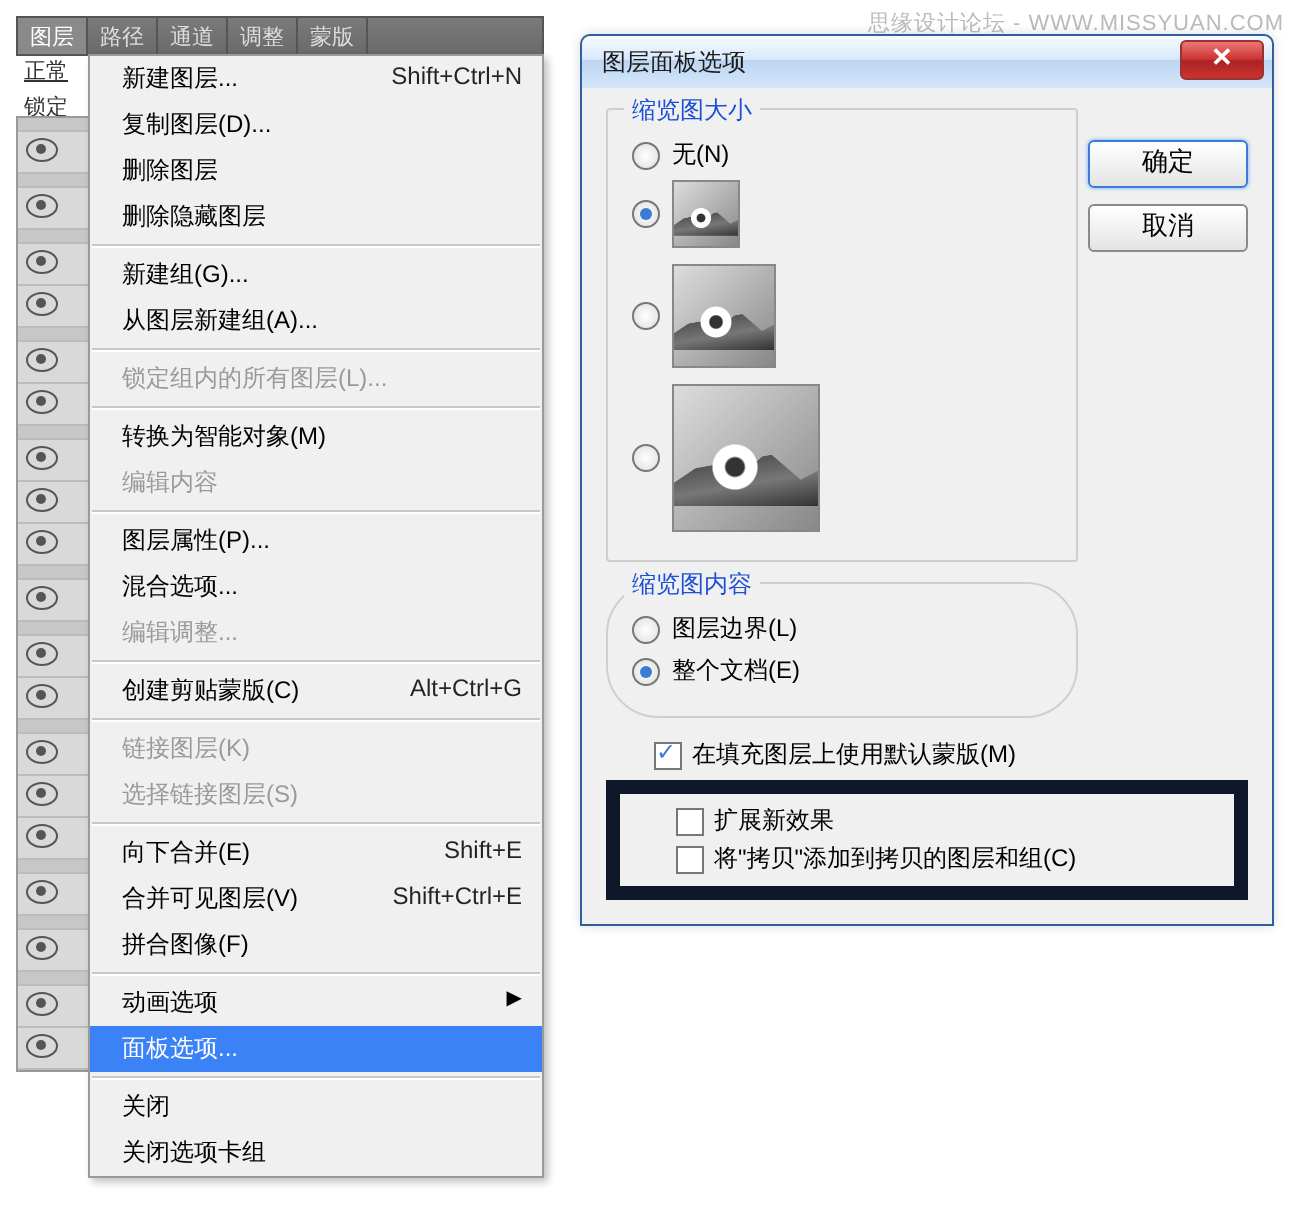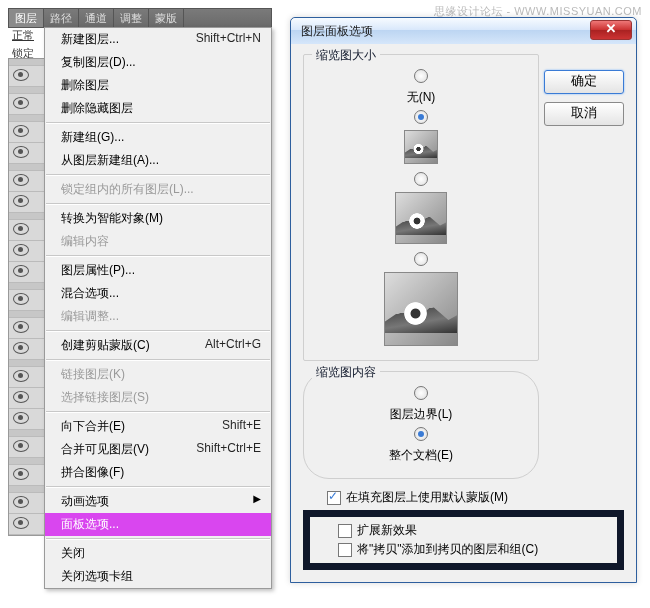--- a/index.html
+++ b/index.html
@@ -11,31 +11,31 @@
 .panel-body .row { height: 20px; border-bottom: 1px solid #bbb; position: relative; }
 .panel-body .row.gap { height: 6px; background: #c7c7c7; }
 .eye { position: absolute; left: 4px; top: 3px; width: 14px; height: 10px; }
 .eye::before { content: ""; display: block; width: 14px; height: 10px; border: 1px solid #555; border-radius: 60% 60% 60% 60%; }
 .eye::after { content: ""; position: absolute; left: 5px; top: 3px; width: 5px; height: 5px; background: #555; border-radius: 50%; }
 .panel-label { position: absolute; top: 28px; left: 12px; font-size: 11px; color: #333; text-decoration: underline; }
 .panel-label2 { position: absolute; top: 46px; left: 12px; font-size: 11px; color: #333; }
 .menu { position: absolute; top: 27px; left: 44px; width: 226px; background: #f0f0f0; border: 1px solid #9a9a9a; box-shadow: 2px 2px 4px rgba(0,0,0,0.25); }
 .menu .item { display: flex; justify-content: space-between; padding: 3px 10px 3px 16px; color: #000; }
 .menu .item.disabled { color: #9a9a9a; }
-.menu .item.highlight { background: #d946ef; color: #fff; }
+.menu .item.highlight { background: #3b82f6; color: #fff; }
 .menu .sep { height: 1px; background: #c8c8c8; margin: 2px 1px; border-bottom: 1px solid #fff; }
 .menu .item .shortcut { color: inherit; opacity: 0.85; }
 .dialog { position: absolute; top: 17px; left: 290px; width: 345px; border: 1px solid #2e5f9e; border-radius: 5px 5px 0 0; box-shadow: 0 0 6px rgba(0,0,0,0.15); background: #f0f0f0; }
 .titlebar { height: 26px; background: linear-gradient(#f7fbff,#d9e8fb 45%,#bcd5f2 46%,#d5e6fa); border-radius: 5px 5px 0 0; display: flex; align-items: center; padding: 0 4px; position: relative; }
 .titlebar .title { margin-left: 6px; color: #1a1a1a; font-size: 12px; }
 .close-btn { position: absolute; right: 4px; top: 2px; width: 40px; height: 18px; background: linear-gradient(#e77,#c33 48%,#a22 52%,#c33); border: 1px solid #933; border-radius: 3px; color: #fff; text-align: center; line-height: 16px; font-weight: bold; font-size: 13px; }
 .dlg-body { padding: 10px 12px 12px 12px; }
 .fieldset { border: 1px solid #cfcfcf; border-radius: 2px; padding: 10px 12px; margin-bottom: 10px; position: relative; }
-.fieldset .legend { position: absolute; top: -8px; left: 8px; background: #f0f0f0; padding: 0 4px; color: #0f172a; font-size: 12px; }
-.radio-row { display: flex; align-items: center; margin: 4px 0; gap: 6px; flex-direction: column; }
+.fieldset .legend { position: absolute; top: -8px; left: 8px; background: #f0f0f0; padding: 0 4px; color: #1d4ed8; font-size: 12px; }
+.radio-row { display: flex; align-items: center; margin: 4px 0; gap: 6px; }
 .radio { width: 12px; height: 12px; border: 1px solid #777; border-radius: 50%; background: radial-gradient(#fff,#ddd); position: relative; display: inline-block; }
 .radio.checked::after { content: ""; position: absolute; left: 3px; top: 3px; width: 6px; height: 6px; background: #3a7bd5; border-radius: 50%; }
 .checkbox { width: 12px; height: 12px; border: 1px solid #777; background: #fff; display: inline-block; position: relative; }
 .checkbox.checked::after { content: "✓"; position: absolute; left: 0; top: -3px; font-size: 12px; color: #3a7bd5; }
 .thumb { background: linear-gradient(135deg,#ddd,#888); border: 1px solid #888; position: relative; overflow: hidden; }
 .thumb .flower { position: absolute; left: 18%; top: 32%; width: 48%; height: 48%; background: radial-gradient(circle at 50% 50%, #333 18%, #fff 22%, #fff 44%, transparent 47%); border-radius: 50%; }
 .thumb .mtn { position: absolute; left: 0; bottom: 16%; width: 100%; height: 42%; background: linear-gradient(170deg, transparent 30%, #555 31%, #777 60%, #333 100%); clip-path: polygon(0 100%, 0 60%, 25% 20%, 45% 52%, 65% 8%, 88% 55%, 100% 40%, 100% 100%); }
 .btns { position: absolute; right: 14px; top: 52px; width: 78px; }
 .btn { width: 78px; height: 22px; border: 1px solid #8a8a8a; border-radius: 3px; background: linear-gradient(#fff,#e4e4e4); margin-bottom: 8px; text-align: center; line-height: 20px; font-size: 13px; }
 .btn.default { border: 1px solid #3a7bd5; box-shadow: 0 0 2px #6af; }

